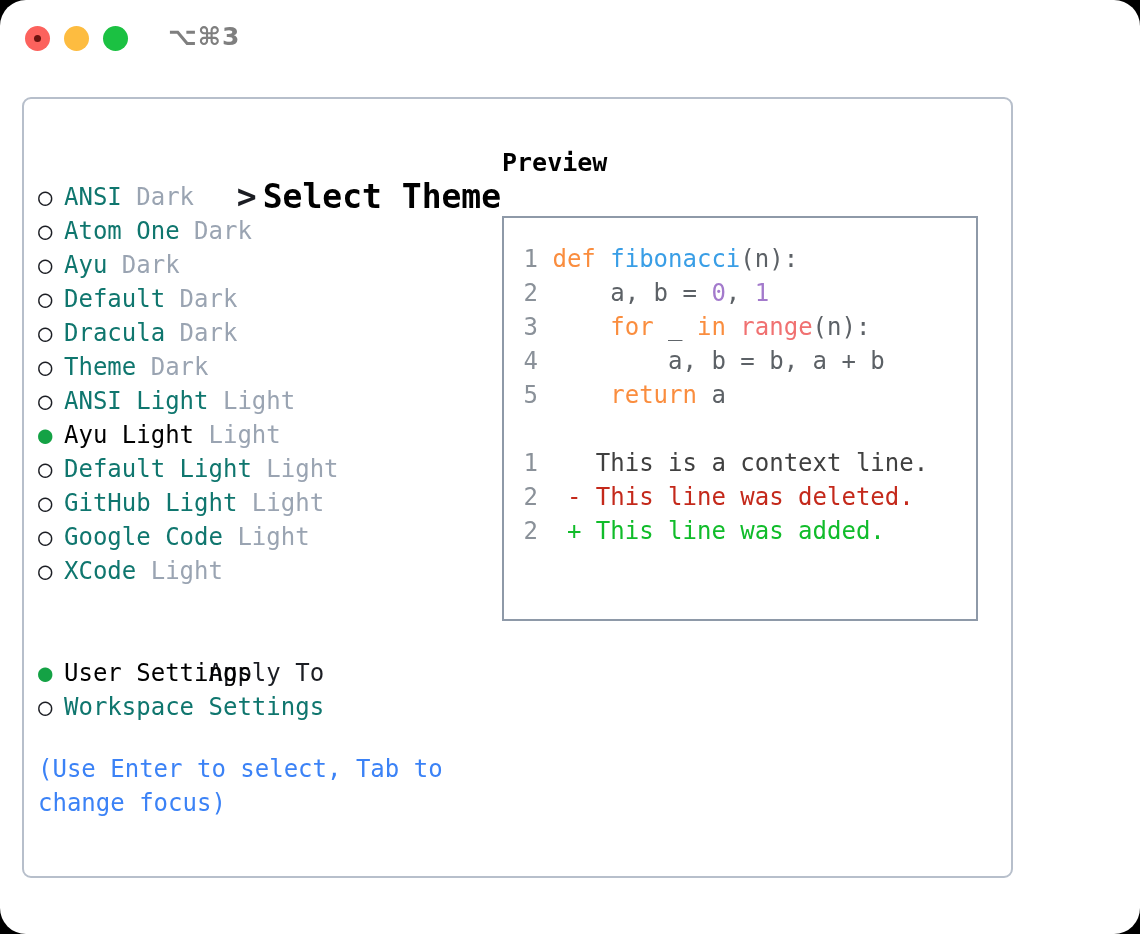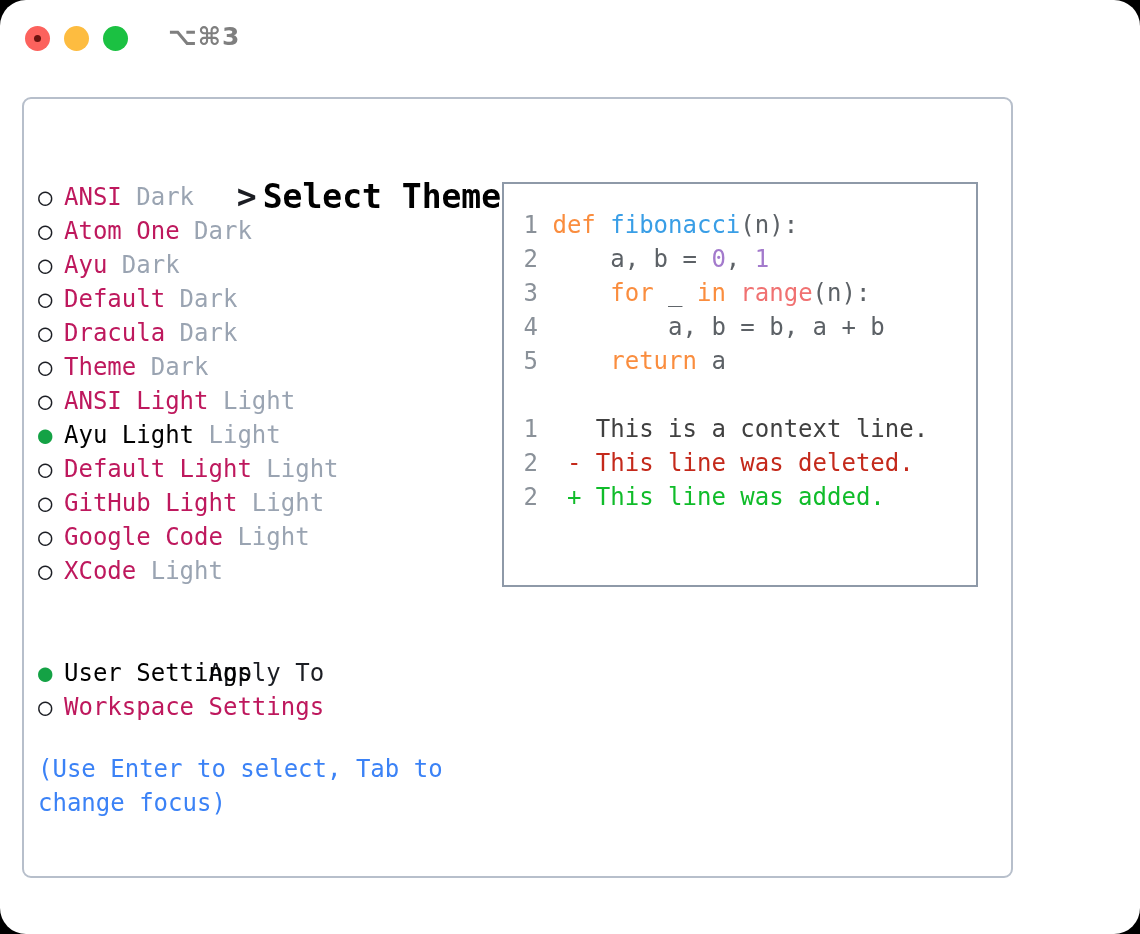--- a/index.html
+++ b/index.html
@@ -104,21 +104,21 @@
     font-size: 33px;
   }
   .marker {
     display: inline-block;
     width: 26px;
     color: #1b1d23;
   }
   .marker.empty { color: transparent; }
   .marker.sel { color: #14a245; }
   .row.selected .name { color: #000000; }
-  .name { color: #be185d; }
+  .name { color: #0f766e; }
   .variant { color: #9aa4b2; }
   .spacer-sm { height: 34px; }
   .hint {
     margin-top: 28px;
     font-size: 24px;
     line-height: 34px;
     color: #3b82f6;
     width: 410px;
     white-space: pre-wrap;
   }
@@ -214,20 +214,21 @@
         <div id="apply-list">
             <div class="row selected"><span class="marker sel">●</span><span class="name">User Settings</span></div>
             <div class="row"><span class="marker">○</span><span class="name">Workspace Settings</span></div>
           </div>
 
         <div class="hint">(Use Enter to select, Tab to
 change focus)</div>
       </div>
 
       <div class="right-col">
+        <div class="preview-title">Preview</div>
         <div class="preview-box">
           <div id="code-lines">
               <div class="code-line"><span class="ln">1</span><span> </span><span class="kw">def </span><span class="fn">fibonacci</span><span class="pl">(n):</span></div>
               <div class="code-line"><span class="ln">2</span><span> </span><span class="pl">    a, b = </span><span class="num">0</span><span class="pl">, </span><span class="num">1</span></div>
               <div class="code-line"><span class="ln">3</span><span> </span><span class="pl">    </span><span class="kw">for</span><span class="pl"> _ </span><span class="kw">in</span><span class="pl"> </span><span class="call">range</span><span class="pl">(n):</span></div>
               <div class="code-line"><span class="ln">4</span><span> </span><span class="pl">        a, b = b, a + b</span></div>
               <div class="code-line"><span class="ln">5</span><span> </span><span class="pl">    </span><span class="kw">return</span><span class="pl"> a</span></div>
             </div>
           <div class="gap"></div>
           <div id="diff-lines">

